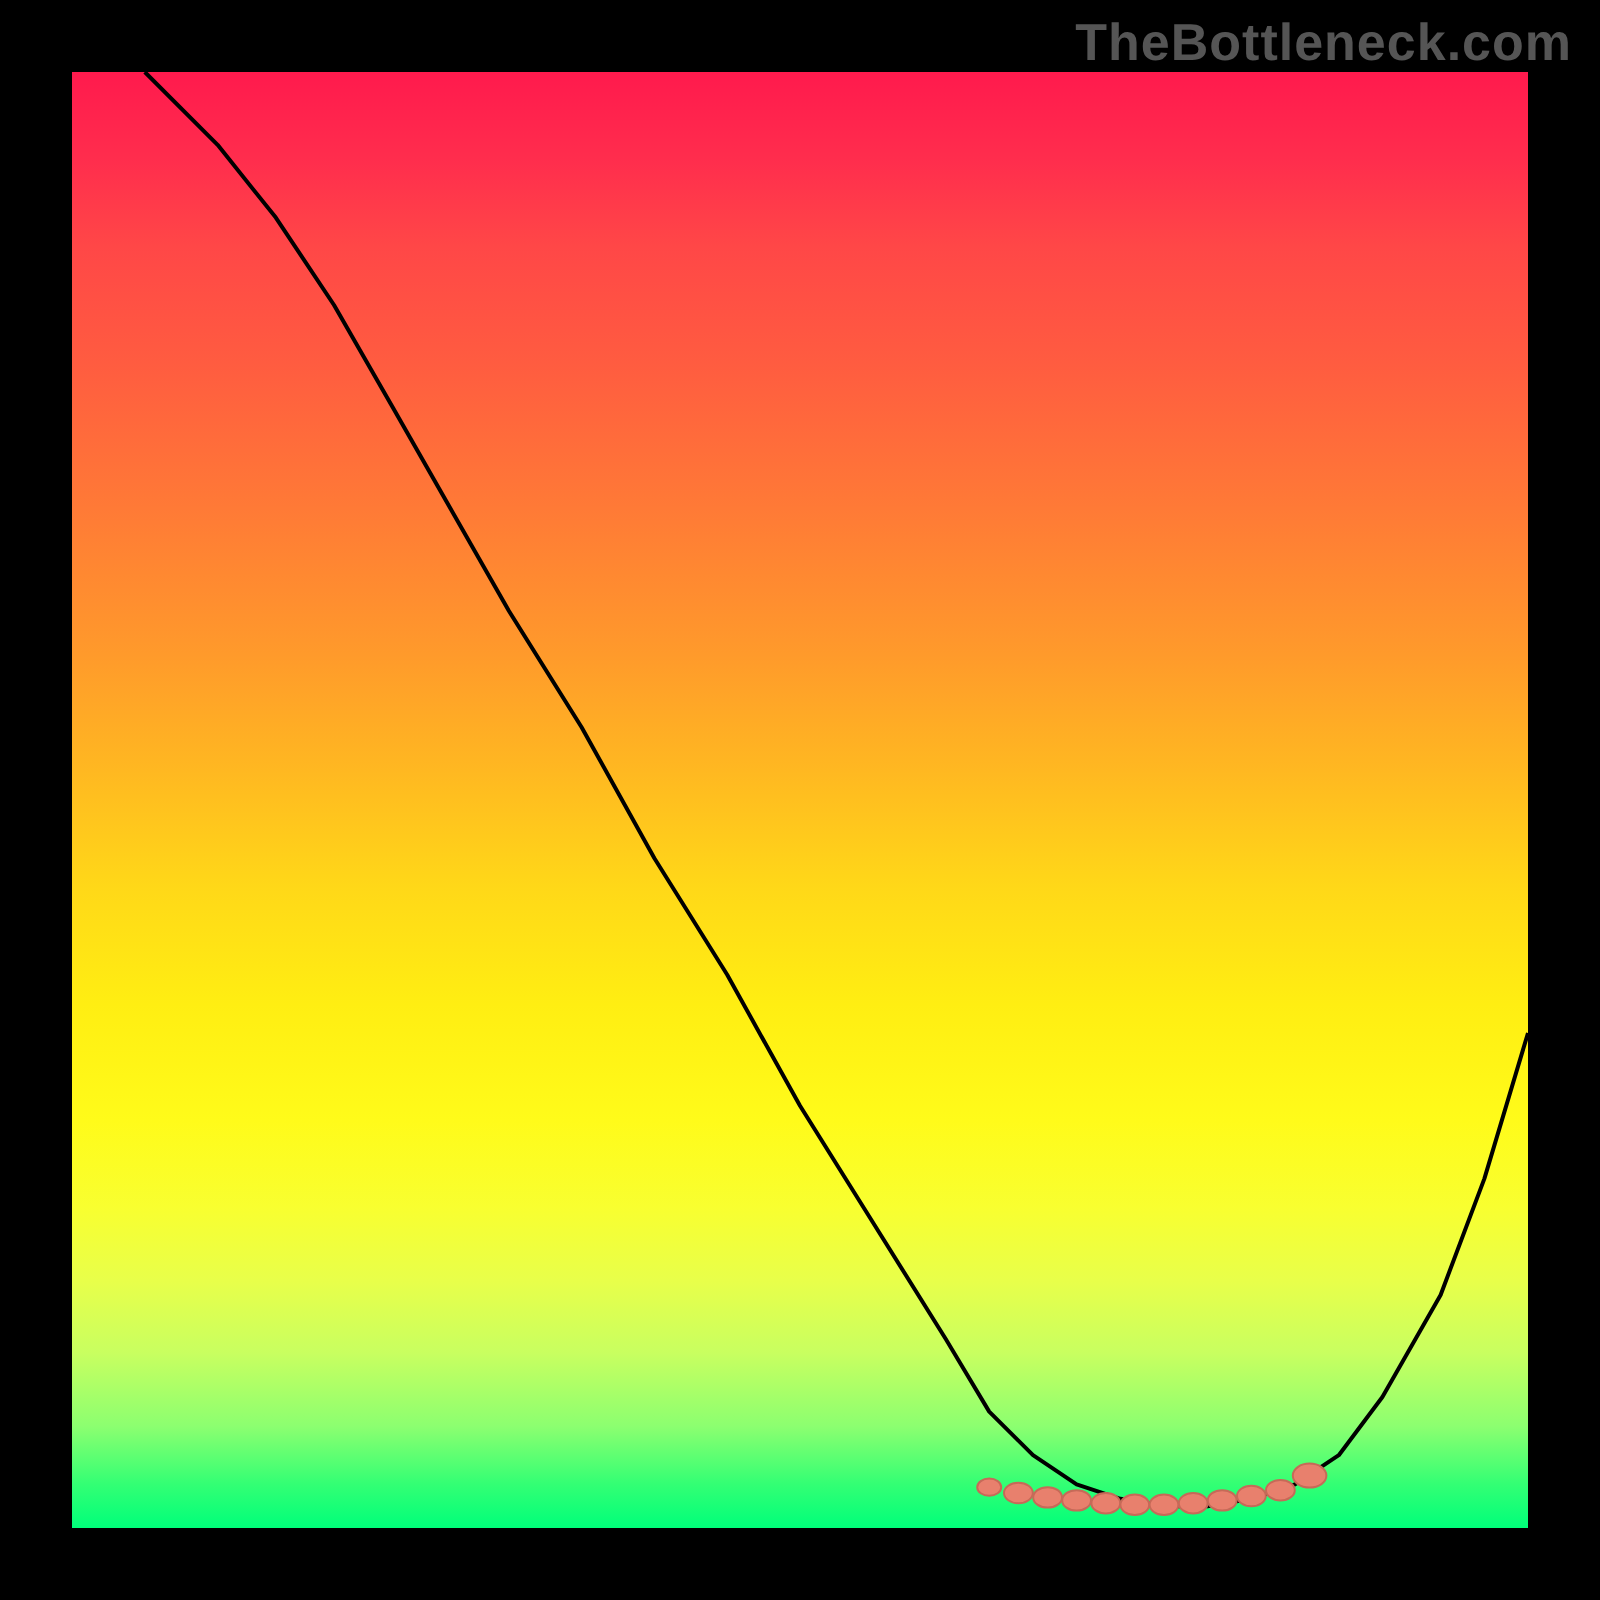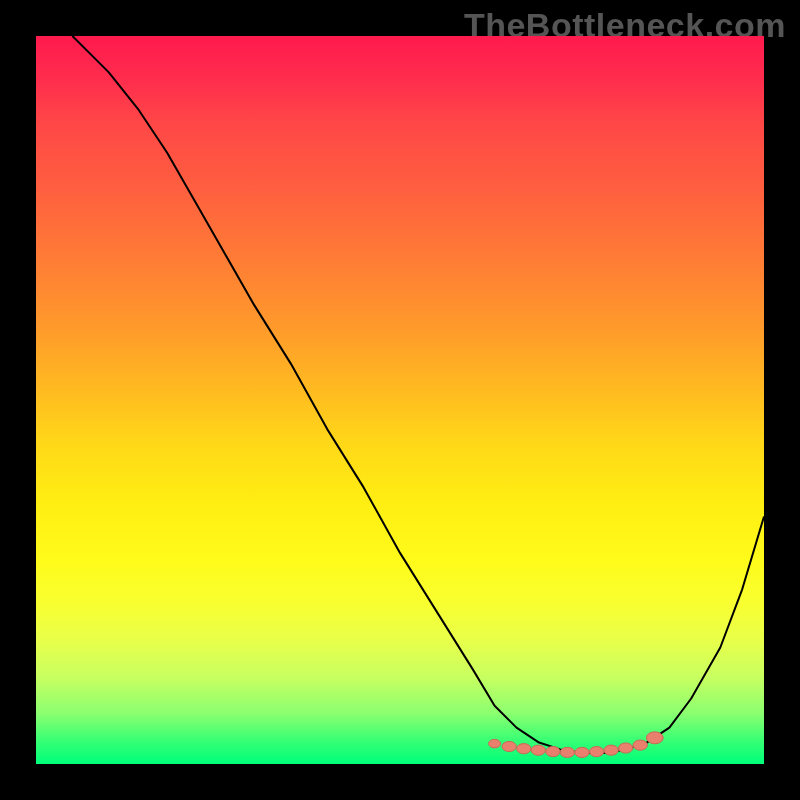--- a/index.html
+++ b/index.html
@@ -9,21 +9,21 @@
     height: 800px;
     background: #000;
     position: relative;
   }
   .watermark {
     position: absolute;
     top: 6px;
     right: 14px;
     color: #555;
     font-family: Arial, sans-serif;
-    font-size: 34px;
+    font-size: 26px;
     font-weight: bold;
     letter-spacing: 0.5px;
   }
   .plot {
     position: absolute;
     left: 36px;
     top: 36px;
     width: 728px;
     height: 728px;
     overflow: visible;

